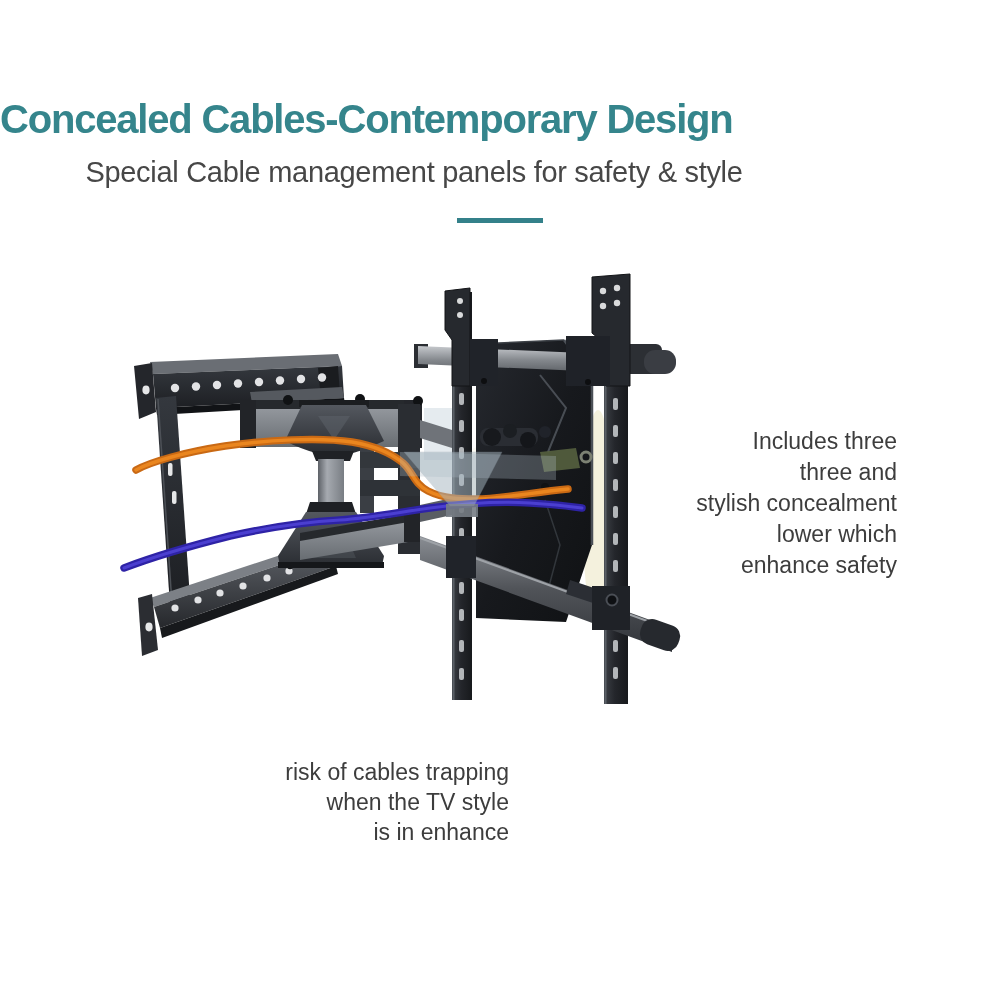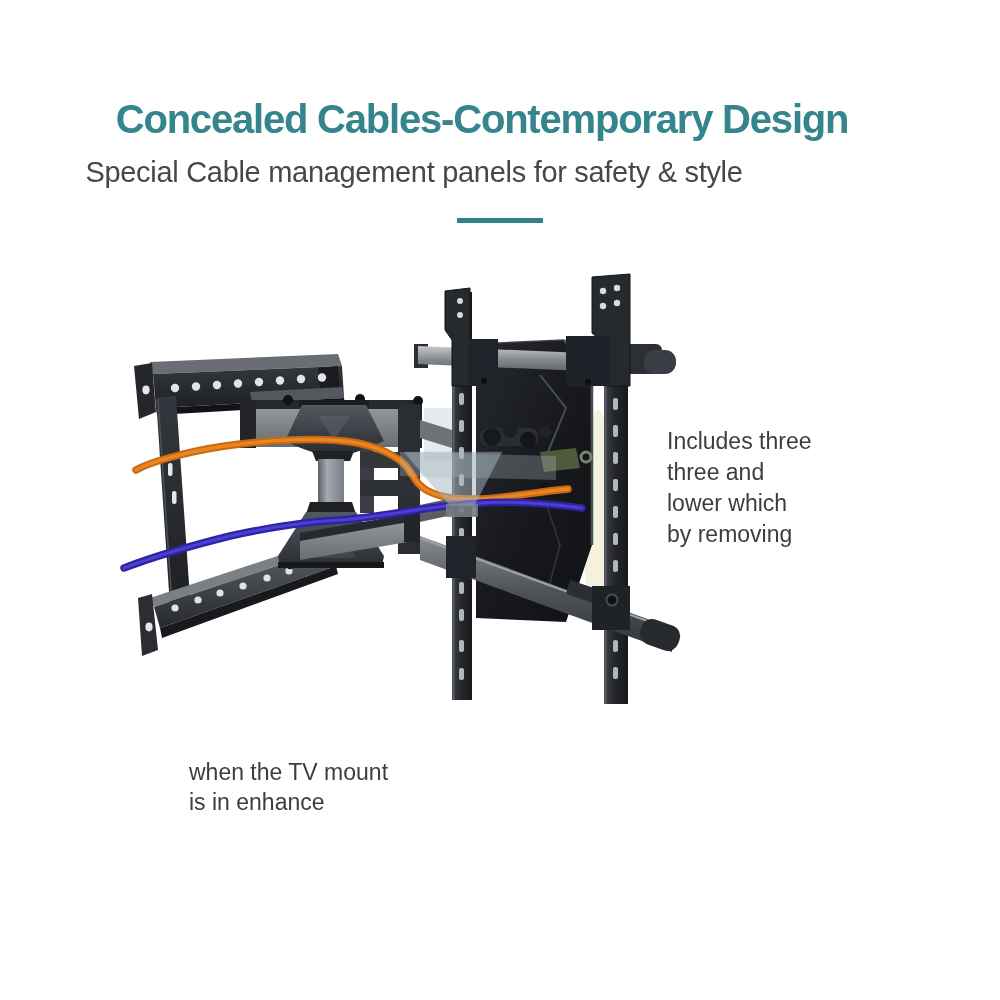--- a/index.html
+++ b/index.html
@@ -1,31 +1,31 @@
 <!DOCTYPE html>
 <html><head>
 <meta charset="utf-8">
 <style>
   html,body{margin:0;padding:0;}
   body{
     width:1000px;height:1000px;position:relative;background:#ffffff;
     font-family:"Liberation Sans",sans-serif;overflow:hidden;
   }
   .page-title{
-    position:absolute;top:97px;left:0;width:964px;text-align:center;
+    position:absolute;top:97px;left:0;width:964px;
     font-size:40px;font-weight:700;letter-spacing:-1.2px;color:#35858c;margin:0;
   }
   .page-subtitle{
     position:absolute;top:156px;left:0;width:828px;text-align:center;
     font-size:29px;font-weight:400;letter-spacing:-0.3px;color:#474747;margin:0;
   }
   .accent-divider{
     position:absolute;top:218px;left:457px;width:86px;height:5px;background:#34818a;
   }
-  .callout{position:absolute;color:#3d3d3d;font-size:23px;text-align:left;}
+  .callout{position:absolute;color:#3d3d3d;font-size:23px;text-align:right;}
   .callout-right{top:426px;left:667px;width:230px;line-height:31px;}
   .callout-bottom{top:757px;left:189px;width:320px;line-height:30px;}
   .product-svg{position:absolute;top:0;left:0;}
 </style>
 </head>
 <body>
 
 <h1 class="page-title">Concealed Cables-Contemporary Design</h1>
 <div class="page-subtitle">Special Cable management panels for safety &amp; style</div>
 <div class="accent-divider"></div>
@@ -282,20 +282,22 @@
     <polygon points="400,452 556,456 556,480 400,476" fill="#aebcc6" opacity="0.3"></polygon>
     <polygon points="404,452 502,452 474,506 450,506" fill="#9fb0bc" opacity="0.42" stroke="#8795a1" stroke-opacity="0.5" stroke-width="1"></polygon>
     <rect x="446" y="504" width="32" height="13" fill="#767c84" opacity="0.9"></rect>
     <polygon points="404,452 502,452 474,506 450,506" fill="#b9c6d0" opacity="0.16"></polygon>
   </g>
 </svg>
 
 <div class="callout callout-right">
   <div>Includes three</div>
   <div>three and</div>
+  <div>stylish concealment</div>
   <div>lower which</div>
-  <div>by removing</div>
+  <div>enhance safety</div>
 </div>
 
 <div class="callout callout-bottom">
-  <div>when the TV mount</div>
+  <div>risk of cables trapping</div>
+  <div>when the TV style</div>
   <div>is in enhance</div>
 </div>
 
 </body></html>

